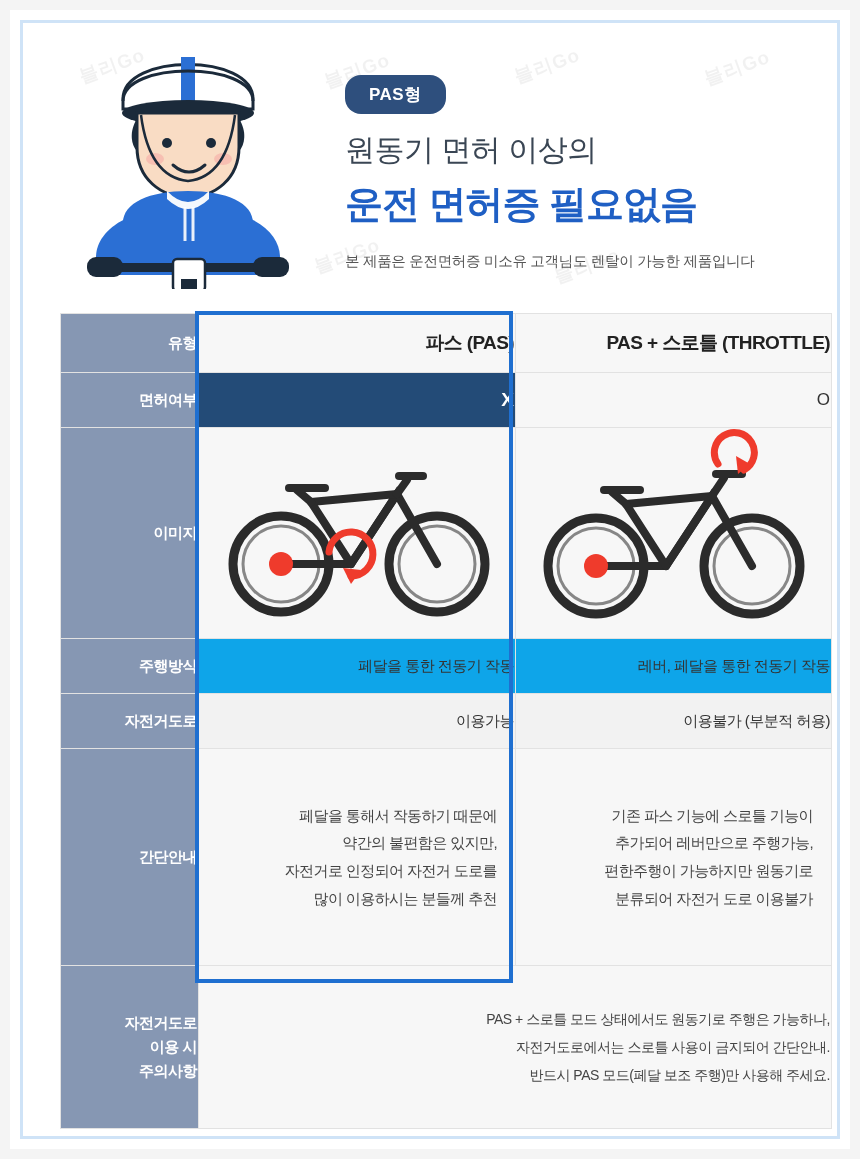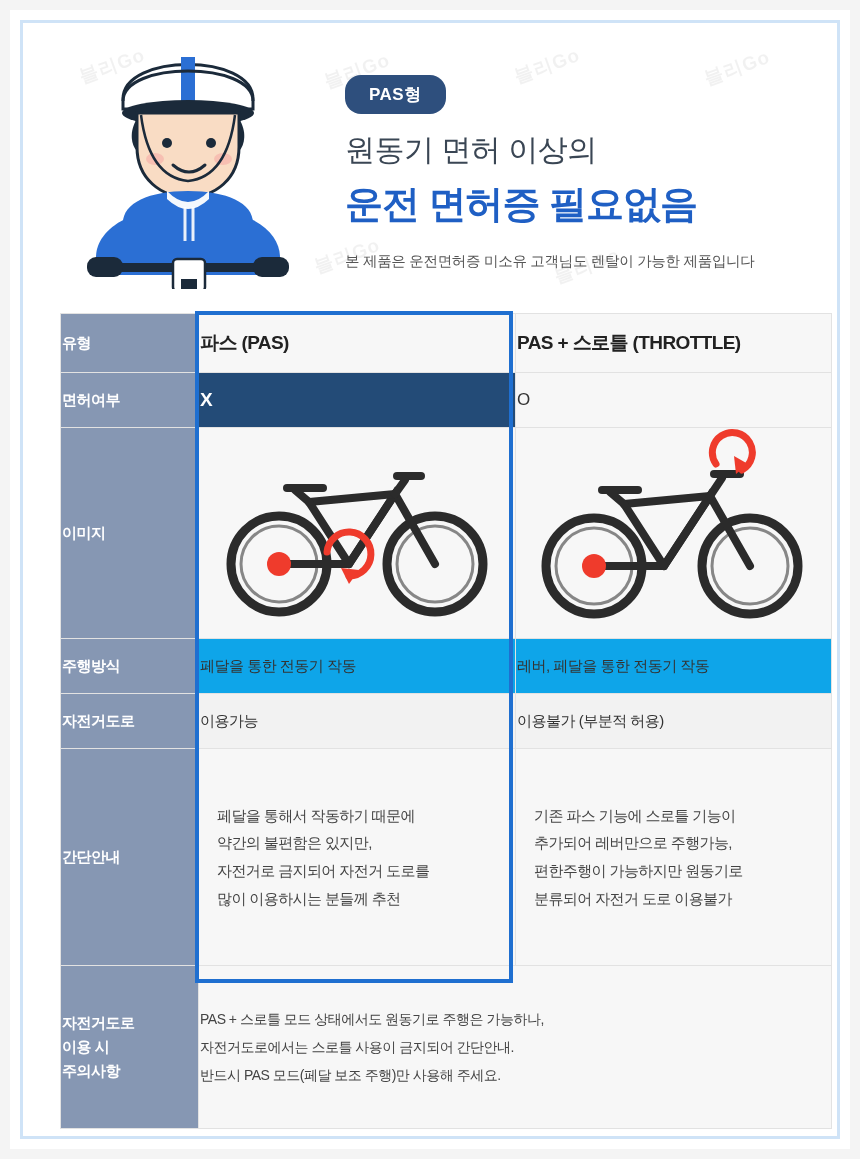--- a/index.html
+++ b/index.html
@@ -87,21 +87,21 @@
   .table{
     position:absolute;
     left:37px;top:290px;
     width:762px;
     border-collapse:collapse;
     table-layout:fixed;
   }
   .table td{
     border:1px solid #e2e2e2;
     vertical-align:middle;
-    text-align:left;
+    text-align:right;
   }
   .th-row td{height:56px;}
   .lab{
     width:135px;
     background:#8697b3;
     color:#fff;
     font-size:15px;
     font-weight:700;
     letter-spacing:-0.5px;
     border:1px solid #8697b3;
@@ -323,21 +323,21 @@
         <td class="cell-txt gray">이용가능</td>
         <td class="cell-txt gray">이용불가 (부분적 허용)</td>
       </tr>
 
 
       <tr>
         <td class="lab">간단안내</td>
         <td class="colA guide">
           <div>페달을 통해서 작동하기 때문에</div>
           <div>약간의 불편함은 있지만,</div>
-          <div>자전거로 금지되어 자전거 도로를</div>
+          <div>자전거로 인정되어 자전거 도로를</div>
           <div>많이 이용하시는 분들께 추천</div>
         </td>
         <td class="colB guide">
           <div>기존 파스 기능에 스로틀 기능이</div>
           <div>추가되어 레버만으로 주행가능,</div>
           <div>편한주행이 가능하지만 원동기로</div>
           <div>분류되어 자전거 도로 이용불가</div>
         </td>
       </tr>
 

